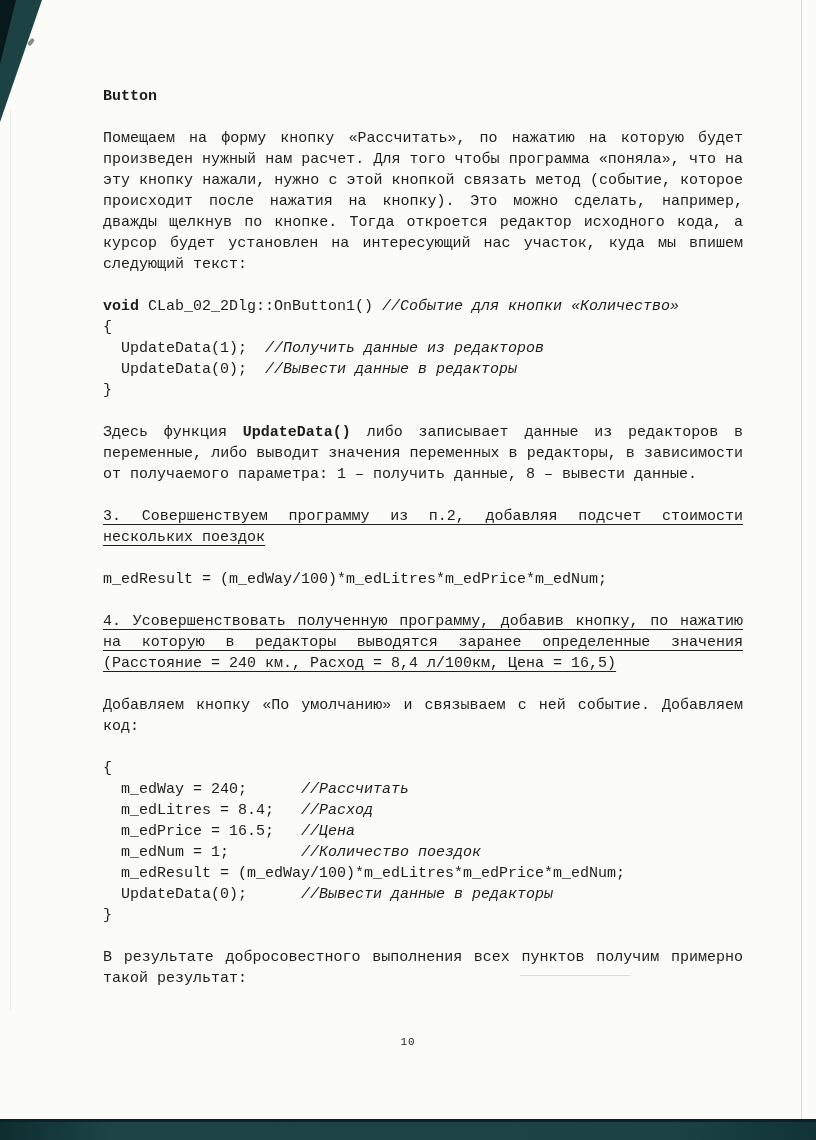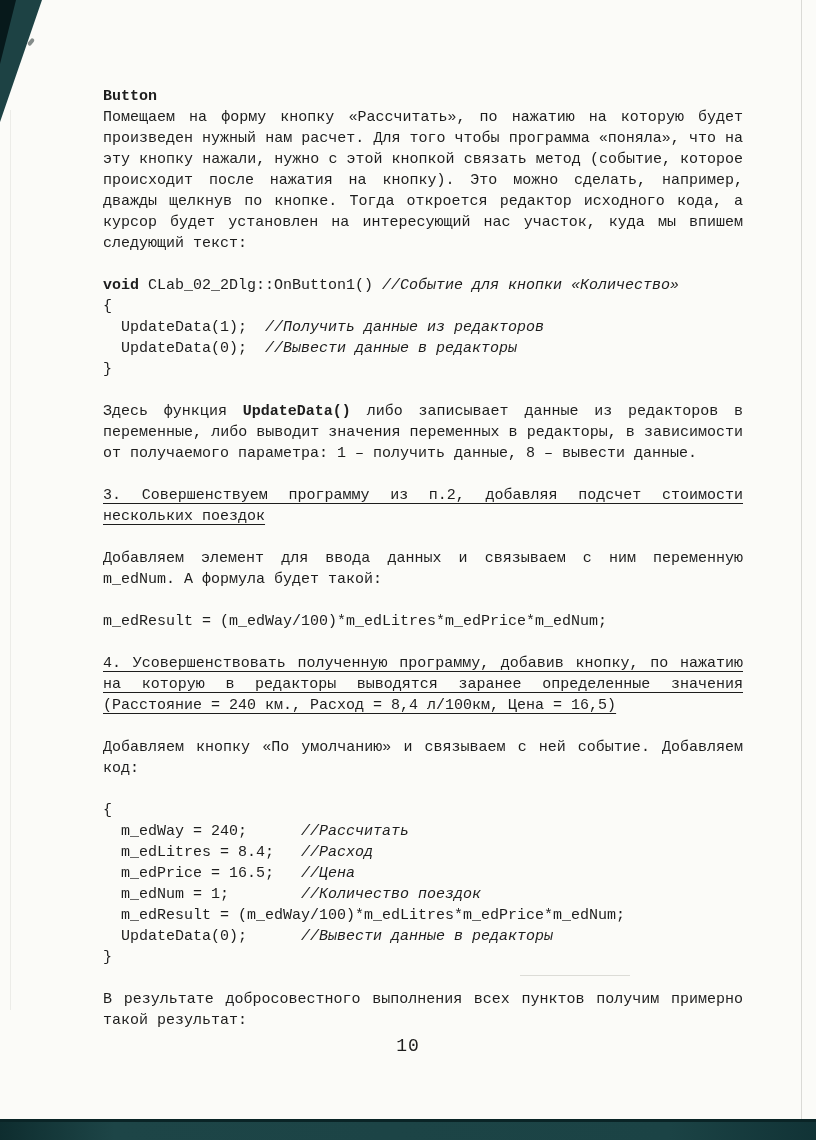--- a/index.html
+++ b/index.html
@@ -44,34 +44,34 @@
     position:absolute; left:0; bottom:0; width:816px; height:21px;
     background:linear-gradient(90deg,#0e2d2f 0%,#1d4547 14%,#1b4345 82%,#113336 100%);
     border-top:3px solid #0a2426;
   }
 
   
   .content {
     position:absolute; left:103px; top:86px; width:640px;
     font-size:15px; line-height:21px;
   }
-  .h-button { font-weight:bold; }
+  .h-button { font-weight:bold; margin-bottom:21px; }
   .para { text-align:justify; margin-bottom:21px; }
   .uh {
     text-align:justify; margin-bottom:21px;
     text-decoration:underline; text-underline-offset:4px;
   }
   .code { margin-bottom:21px; }
   .code-line { white-space:pre; }
   .kw { font-weight:bold; }
   .cmt { font-style:italic; }
   .b { font-weight:bold; }
   .page-number {
     position:absolute; top:1036px; left:0; width:816px;
-    text-align:center; font-size:18px; letter-spacing:1px;
+    text-align:center; font-size:11px; letter-spacing:1px;
   }
 </style>
 </head>
 <body>
 
 <div class="scan-page">
 
   <div class="corner-tl"></div>
   <div class="corner-tl-dark"></div>
   <div class="speck"></div>
@@ -90,21 +90,20 @@
       <div class="code-line"><span>{</span></div>
       <div class="code-line"><span>  UpdateData(1);  </span><span class="cmt">//Получить данные из редакторов</span></div>
       <div class="code-line"><span>  UpdateData(0);  </span><span class="cmt">//Вывести данные в редакторы</span></div>
       <div class="code-line"><span>}</span></div>
     </div>
 
     <p class="para"><span>Здесь функция </span><span class="b">UpdateData()</span><span> либо записывает данные из редакторов в переменные, либо выводит значения переменных в редакторы, в зависимости от получаемого параметра: 1 – получить данные, 8 – вывести данные.</span></p>
 
     <div class="uh">3. Совершенствуем программу из п.2, добавляя подсчет стоимости нескольких поездок</div>
 
-    <p class="para">Добавляем элемент для ввода данных и связываем с ним переменную m_edNum. А формула будет такой:</p>
 
     <div class="code">
       <div class="code-line"><span>m_edResult = (m_edWay/100)*m_edLitres*m_edPrice*m_edNum;</span></div>
     </div>
 
     <div class="uh">4. Усовершенствовать полученную программу, добавив кнопку, по нажатию на которую в редакторы выводятся заранее определенные значения (Расстояние = 240 км., Расход = 8,4 л/100км, Цена = 16,5)</div>
 
     <p class="para">Добавляем кнопку «По умолчанию» и связываем с ней событие. Добавляем код:</p>
 
     <div class="code">

